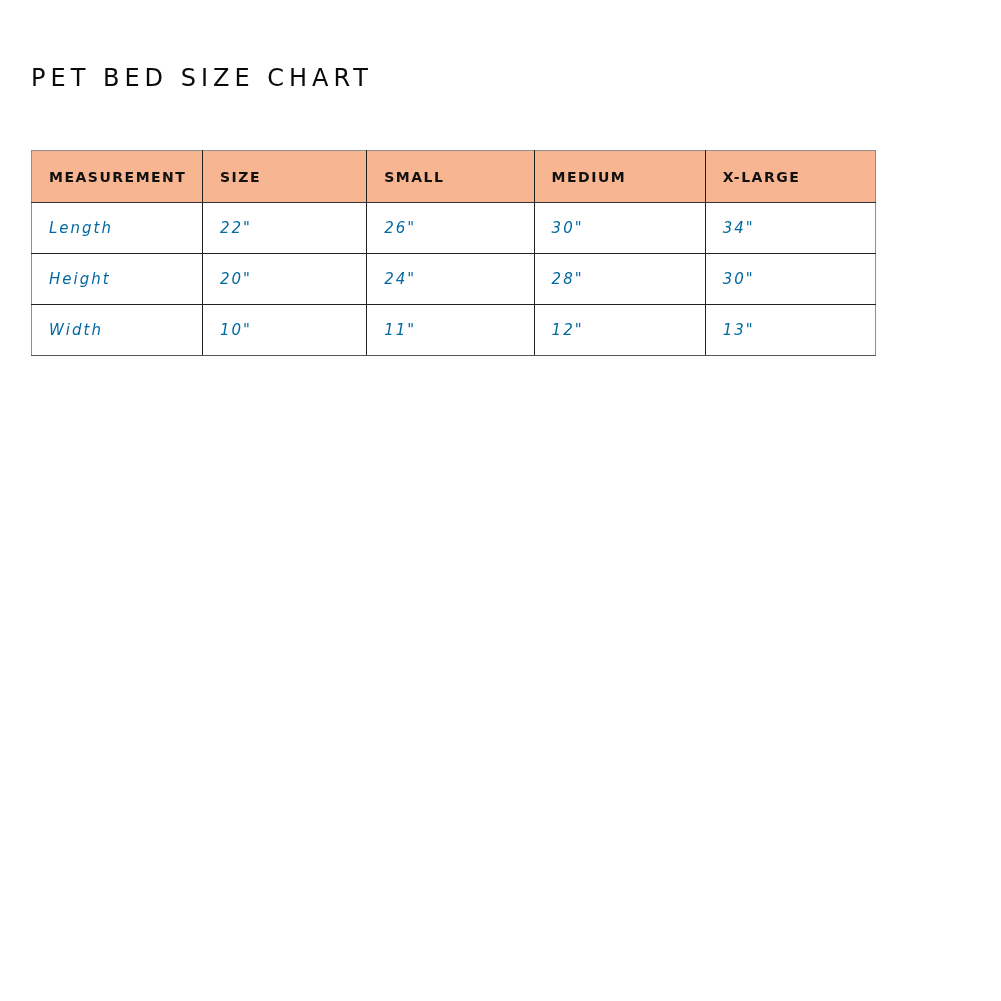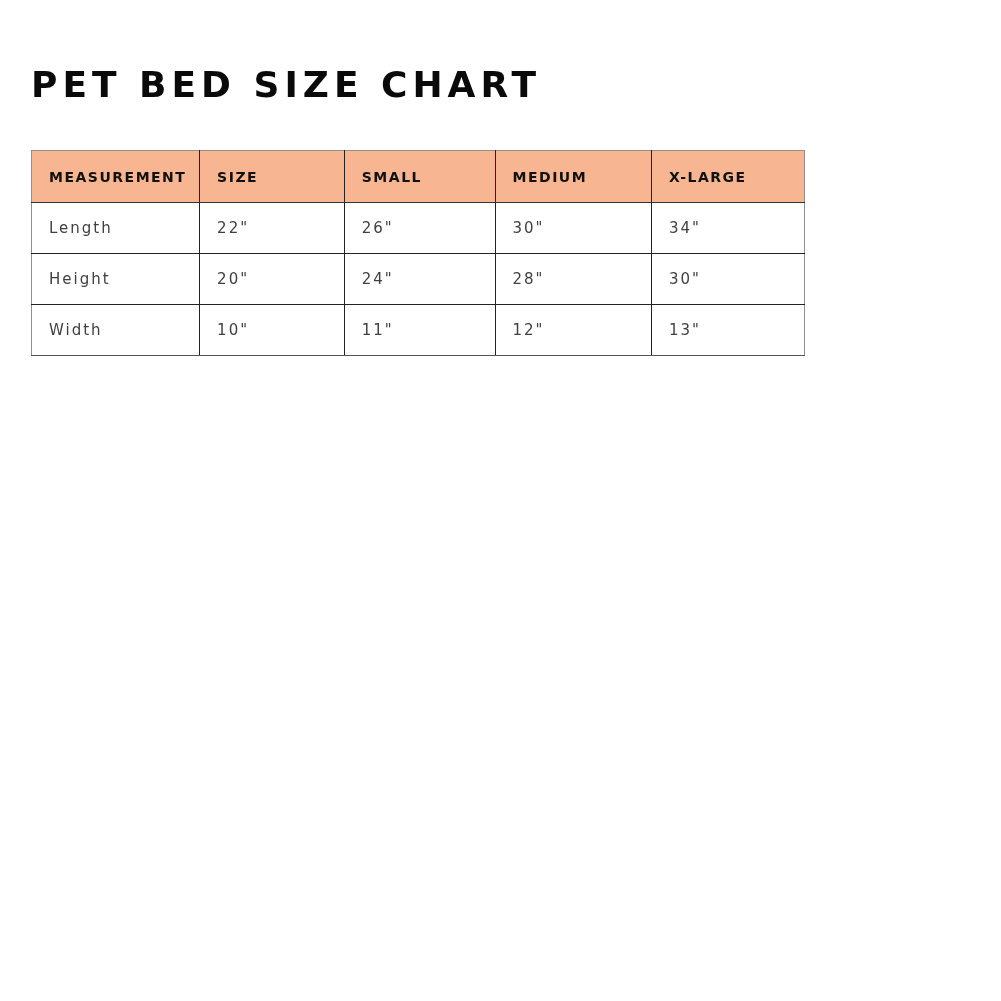--- a/index.html
+++ b/index.html
@@ -1,41 +1,42 @@
 <!DOCTYPE html>
 <html><head>
 <meta charset="utf-8">
 <style>
   html, body { margin: 0; padding: 0; background: #ffffff; }
   body { width: 1001px; height: 1001px; position: relative; font-family: "DejaVu Sans", sans-serif; color: #111; }
   .title {
     position: absolute; left: 31px; top: 64px;
-    font-family: "DejaVu Sans", sans-serif; font-weight: bold;
-    font-size: 36px; letter-spacing: 5px; color: #0a0a0a; margin: 0;
+    font-family: "DejaVu Sans", sans-serif; font-weight: normal;
+    font-size: 24px; letter-spacing: 5px; color: #0a0a0a; margin: 0;
   }
   table.size-table {
     position: absolute; left: 31px; top: 150px;
-    width: 774px; border-collapse: collapse;
+    width: 845px; border-collapse: collapse;
     border: 1.5px solid #8f8f8f;
   }
   table.size-table th, table.size-table td {
     text-align: left; padding: 0 0 0 17px;
     border-left: 1.5px solid #222; border-right: 1.5px solid #222;
   }
   table.size-table th:first-child, table.size-table td:first-child { border-left: 1.5px solid #8f8f8f; }
   table.size-table th:last-child, table.size-table td:last-child { border-right: 1.5px solid #8f8f8f; }
   table.size-table thead tr { background: #f8b592; height: 52px; }
   table.size-table th {
     font-size: 14px; font-weight: bold; letter-spacing: 1.5px; color: #111;
     border-bottom: 1.5px solid #333;
   }
   table.size-table tbody tr { height: 51px; }
   table.size-table td {
-    font-size: 15px; letter-spacing: 2px; color: #404040;
+    font-size: 15px; letter-spacing: 2px; color: #0369a1;
     border-bottom: 1.5px solid #222;
+    font-style: italic;
   }
   table.size-table tbody tr:last-child td { border-bottom: 1.5px solid #555; }
   col.c0 { width: 175px; } col.c1 { width: 191px; } col.c2 { width: 190px; } col.c3 { width: 191px; } col.c4 { width: 194px; }
 </style>
 </head>
 <body>
 
 <h1 class="title">PET BED SIZE CHART</h1>
 
 <table class="size-table">

